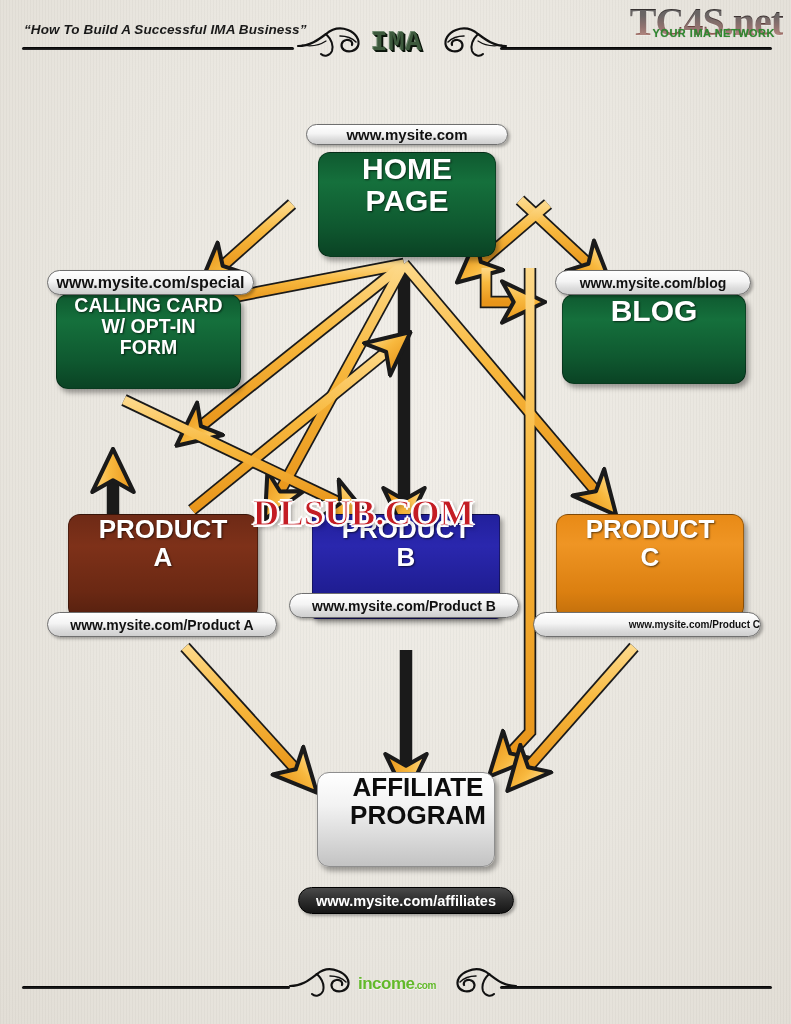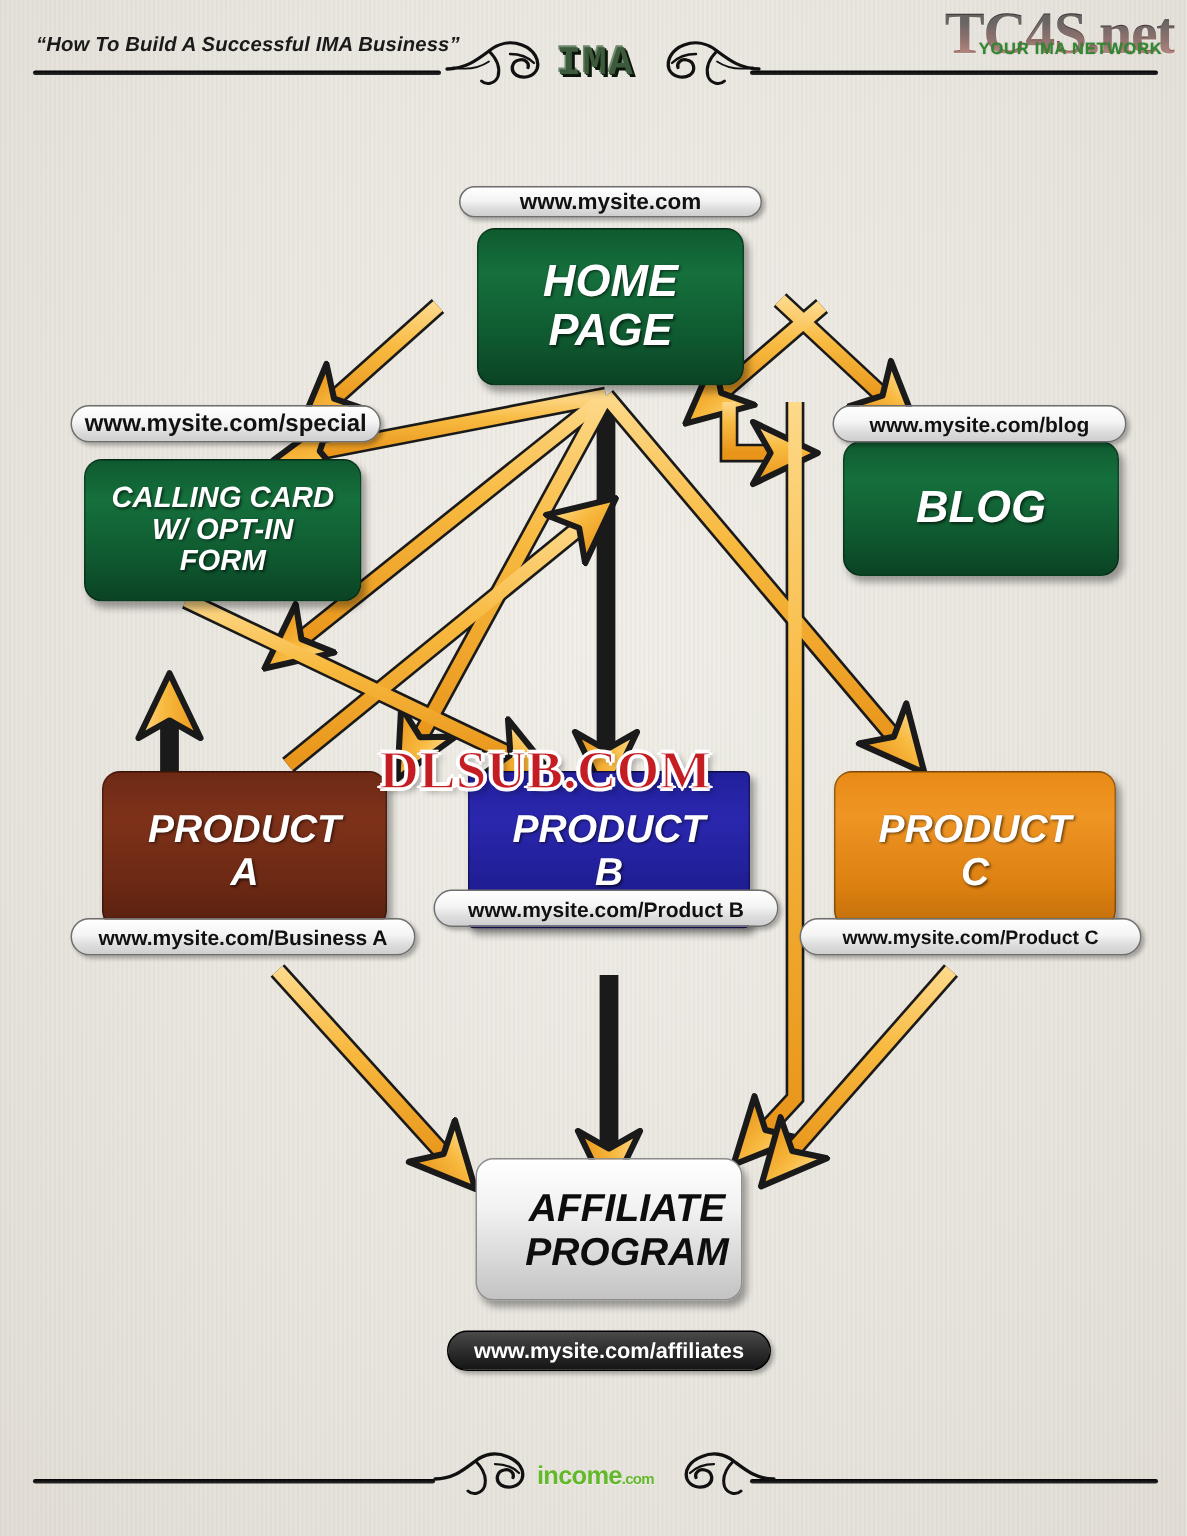--- a/index.html
+++ b/index.html
@@ -54,25 +54,24 @@
   }
   
   #diagram{position:absolute;left:0;top:72px;width:791px;height:866px;}
   #arrows{position:absolute;left:0;top:0;width:791px;height:866px;}
 
   .node{position:absolute;}
   .box{
     position:absolute;border-radius:12px;
     box-shadow:3px 4px 5px rgba(0,0,0,0.35);
     border:1px solid rgba(0,0,0,0.35);
-    display:flex;align-items:center;justify-content:center;text-align:center;
+    display:flex;align-items:flex-start;justify-content:center;text-align:center;
     color:#fff;font-weight:bold;line-height:1.08;
     text-shadow:1px 1px 2px rgba(0,0,0,0.6);
     box-sizing:border-box;
-    font-style:italic;
   }
   .green{background:linear-gradient(180deg,#0f5a30 0%,#15703c 28%,#0f5930 70%,#0a4324 100%);}
   .brown{background:linear-gradient(180deg,#6e2a16 0%,#7e3119 30%,#6a2813 75%,#55200f 100%);}
   .blue {background:linear-gradient(180deg,#22209c 0%,#2a27ae 30%,#1f1d92 75%,#171574 100%);}
   .orange{background:linear-gradient(180deg,#e88a16 0%,#ef9524 28%,#db7f10 75%,#c06e0b 100%);}
   .silver{
     background:linear-gradient(180deg,#ffffff 0%,#f2f2f2 35%,#d9d9d9 70%,#c3c3c3 100%);
     color:#0d0d0d;text-shadow:none;border:1px solid #8e8e8e;padding-left:24px;
   }
   .pill{
@@ -206,21 +205,21 @@
     <div class="box green" style="left:318px;top:80px;width:178px;height:105px;font-size:30px;">
       <span style="white-space:pre-line;">HOME
 PAGE</span>
     </div>
     <div class="pill" style="left:306px;top:36px;width:202px;height:21px;font-size:15px;margin-top:16px;">
       <span>www.mysite.com</span>
     </div>
   </div>
 
   <div class="node">
-    <div class="box green" style="left:56px;top:234px;width:185px;height:95px;font-size:19.5px;">
+    <div class="box green" style="left:56px;top:222px;width:185px;height:95px;font-size:19.5px;">
       <span style="white-space:pre-line;">CALLING CARD
 W/ OPT-IN
 FORM</span>
     </div>
     <div class="pill" style="left:47px;top:198px;width:207px;height:25px;font-size:16px;">
       <span>www.mysite.com/special</span>
     </div>
   </div>
 
   <div class="node">
@@ -231,40 +230,40 @@
       <span>www.mysite.com/blog</span>
     </div>
   </div>
 
   <div class="node">
     <div class="box brown" style="left:68px;top:442px;width:190px;height:105px;font-size:26px;">
       <span style="white-space:pre-line;">PRODUCT
 A</span>
     </div>
     <div class="pill" style="left:47px;top:540px;width:230px;height:25px;font-size:14px;">
-      <span>www.mysite.com/Business A</span>
+      <span>www.mysite.com/Product A</span>
     </div>
   </div>
 
   <div class="node">
     <div class="box blue" style="left:312px;top:442px;width:188px;height:105px;font-size:26px;border-radius:4px;">
       <span style="white-space:pre-line;">PRODUCT
 B</span>
     </div>
     <div class="pill" style="left:289px;top:521px;width:230px;height:25px;font-size:14px;">
       <span>www.mysite.com/Product B</span>
     </div>
   </div>
 
   <div class="node">
     <div class="box orange" style="left:556px;top:442px;width:188px;height:105px;font-size:26px;">
       <span style="white-space:pre-line;">PRODUCT
 C</span>
     </div>
-    <div class="pill" style="left:533px;top:540px;width:228px;height:25px;font-size:13px;">
+    <div class="pill" style="left:533px;top:540px;width:228px;height:25px;font-size:10px;justify-content:flex-end;">
       <span>www.mysite.com/Product C</span>
     </div>
   </div>
 
   <div class="node">
     <div class="box silver" style="left:317px;top:700px;width:178px;height:95px;font-size:26px;">
       <span style="white-space:pre-line;">AFFILIATE
 PROGRAM</span>
     </div>
     <div class="pill pill-dark" style="left:298px;top:793px;width:216px;height:27px;font-size:14.5px;margin-top:22px;">

